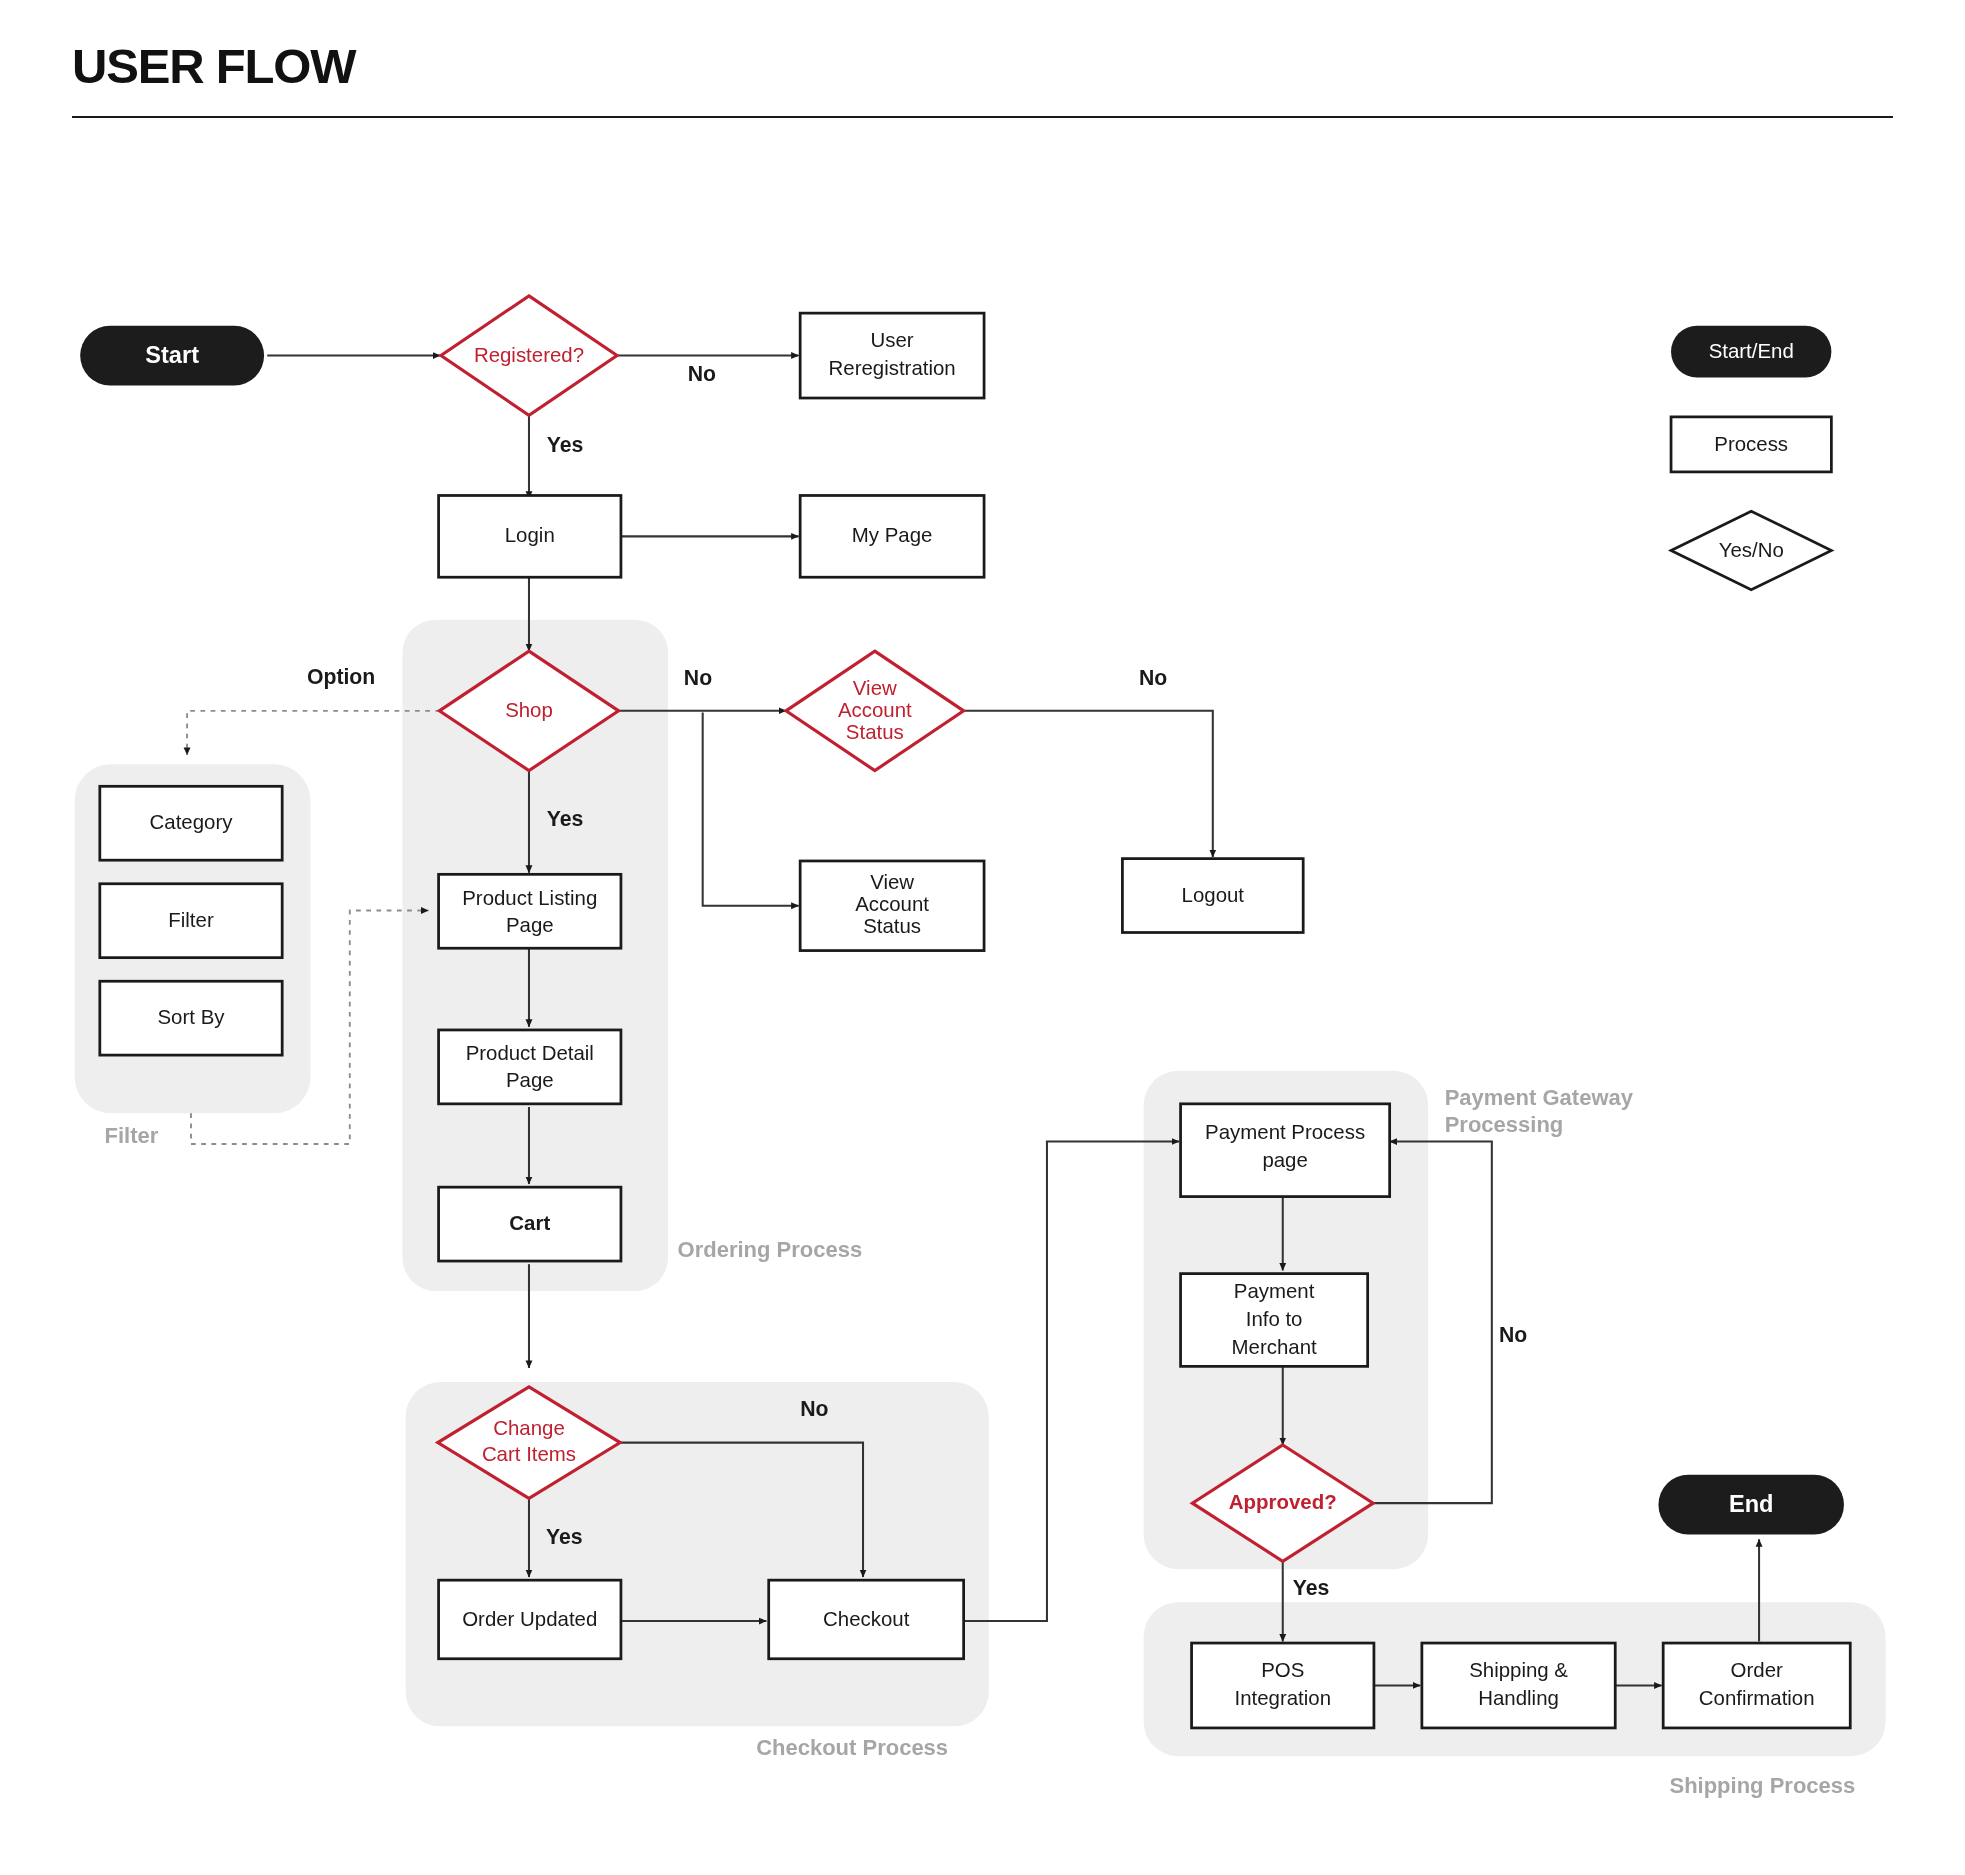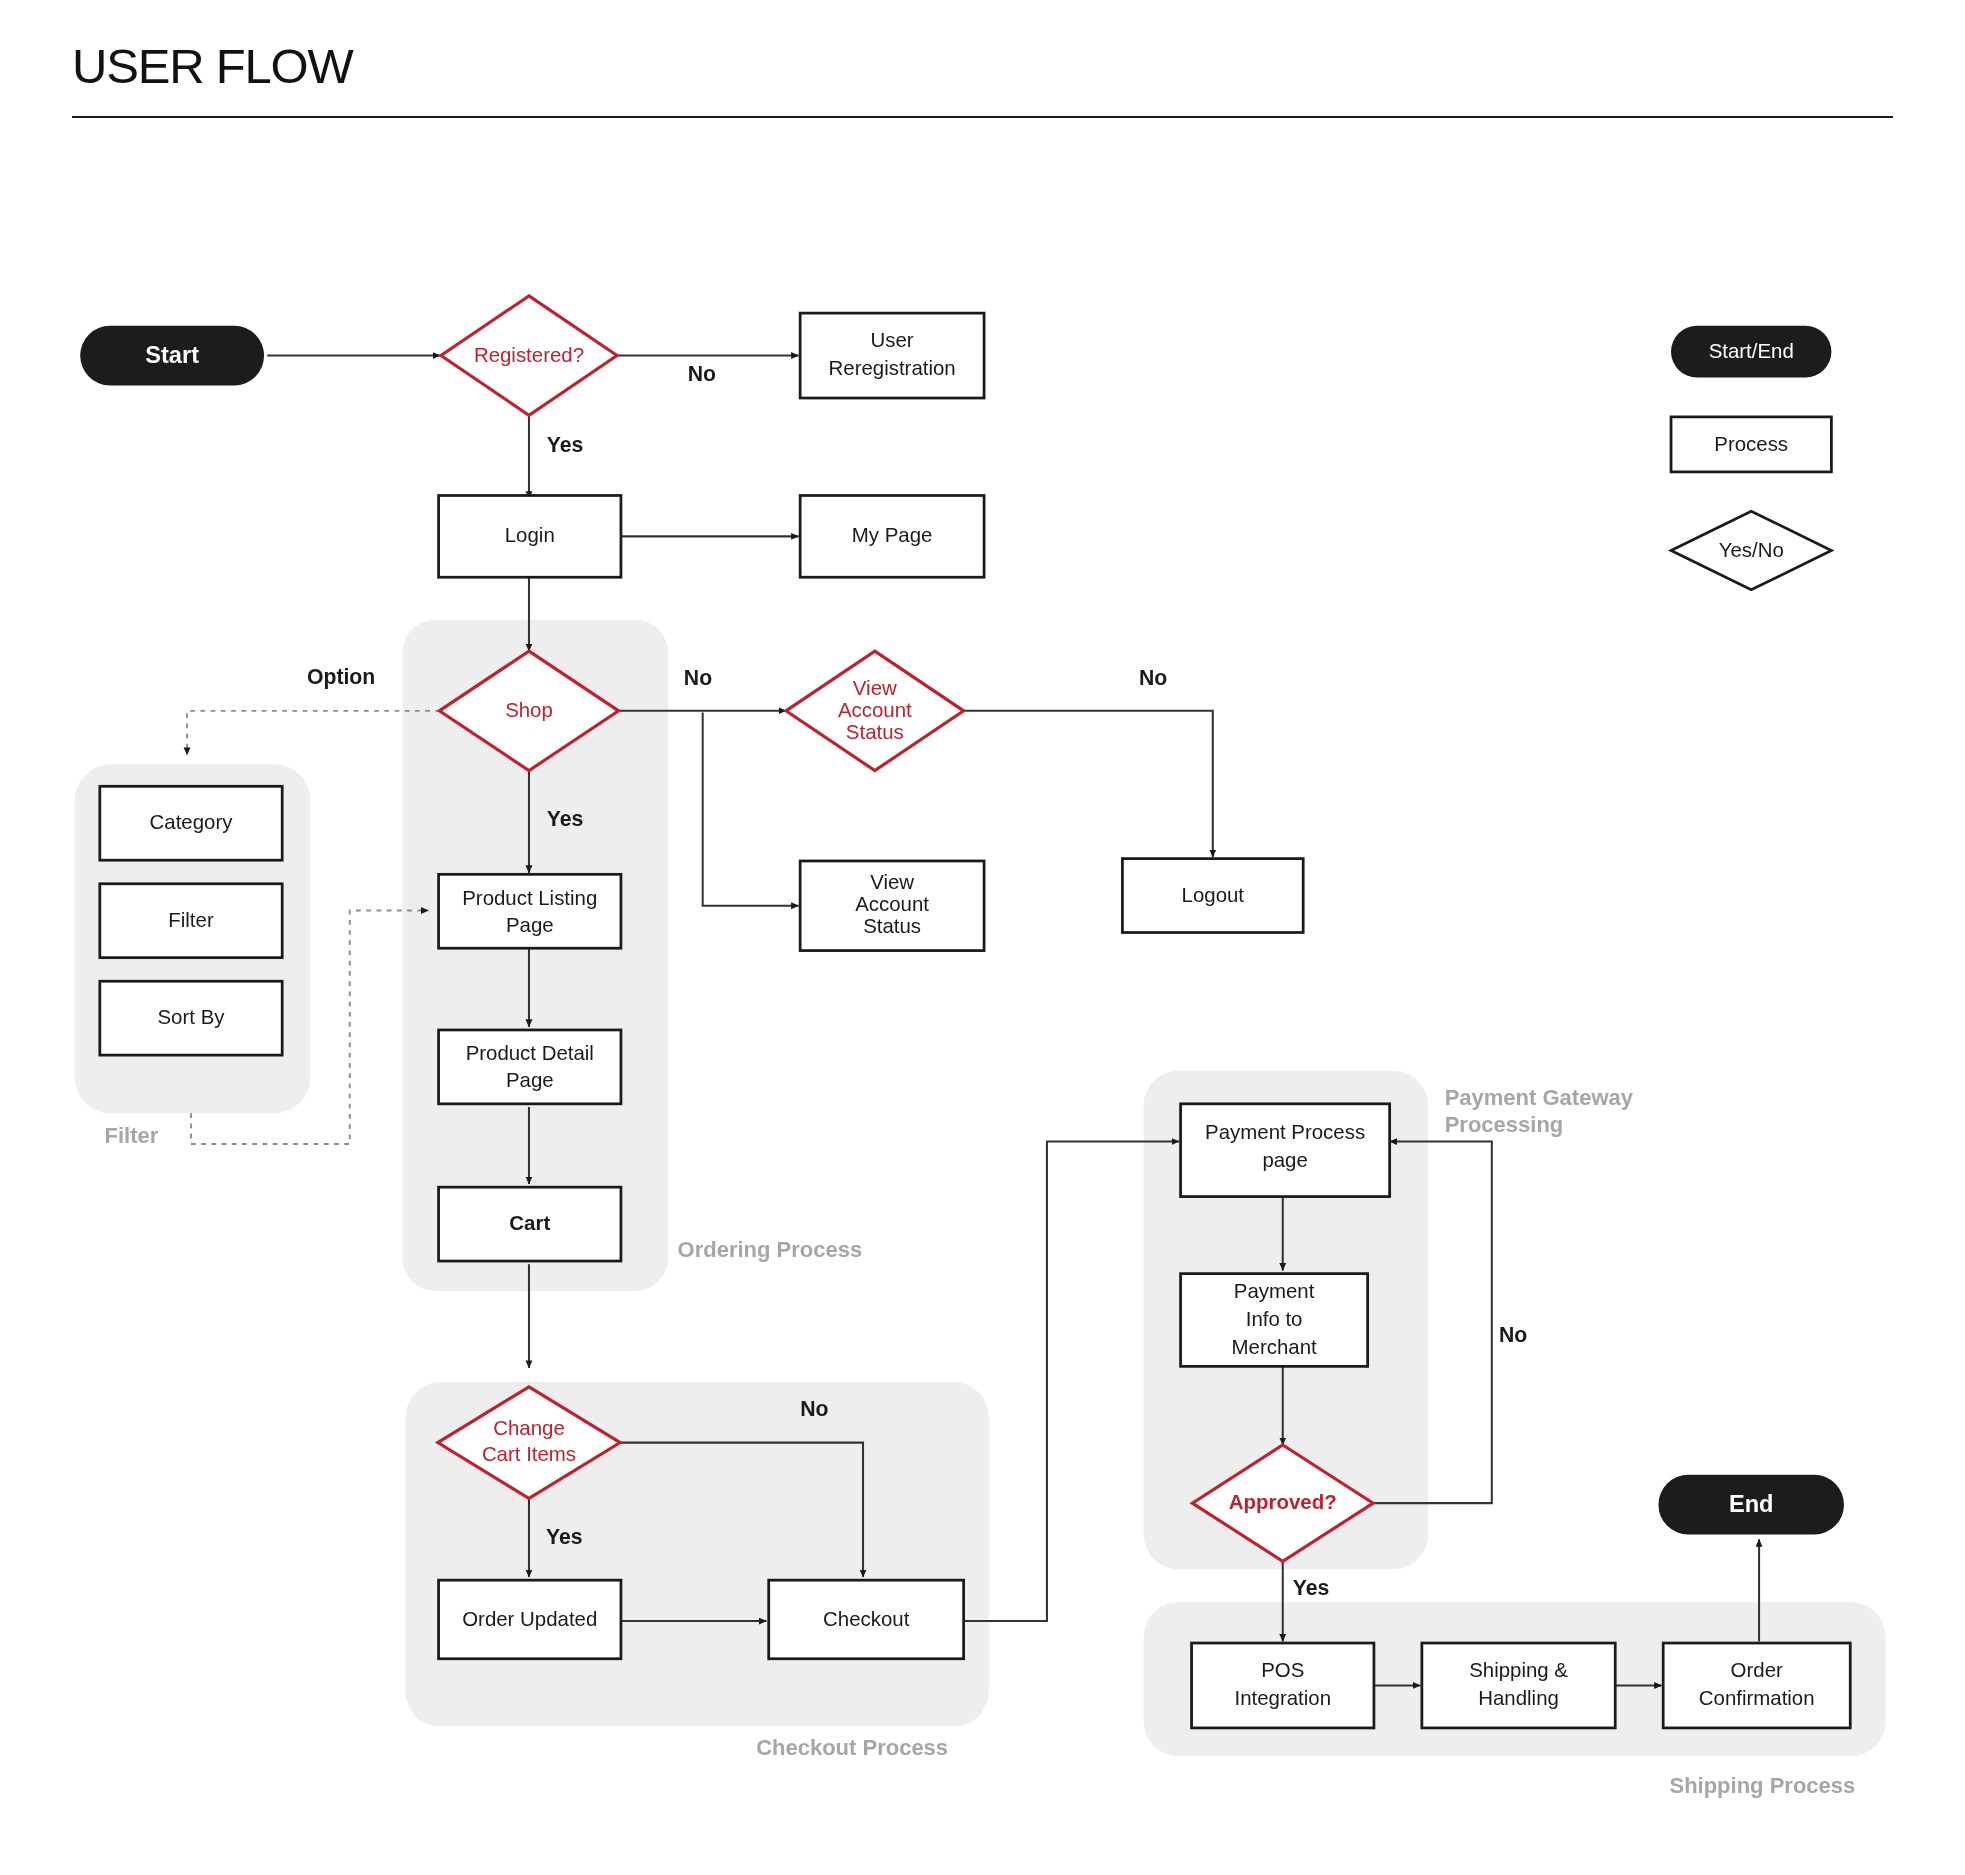--- a/index.html
+++ b/index.html
@@ -17,21 +17,21 @@
   }
 
   .page-header {
     position: absolute;
     left: 72px;
     top: 41px;
     width: 1821px;
   }
   .page-title {
     font-size: 49px;
-    font-weight: normal;
+    font-weight: bold;
     letter-spacing: -1.2px;
     color: #111111;
     line-height: 1.05;
     margin: 0;
   }
   .title-rule {
     margin-top: 23.6px;
     height: 2.4px;
     background: #1a1a1a;
     width: 100%;

